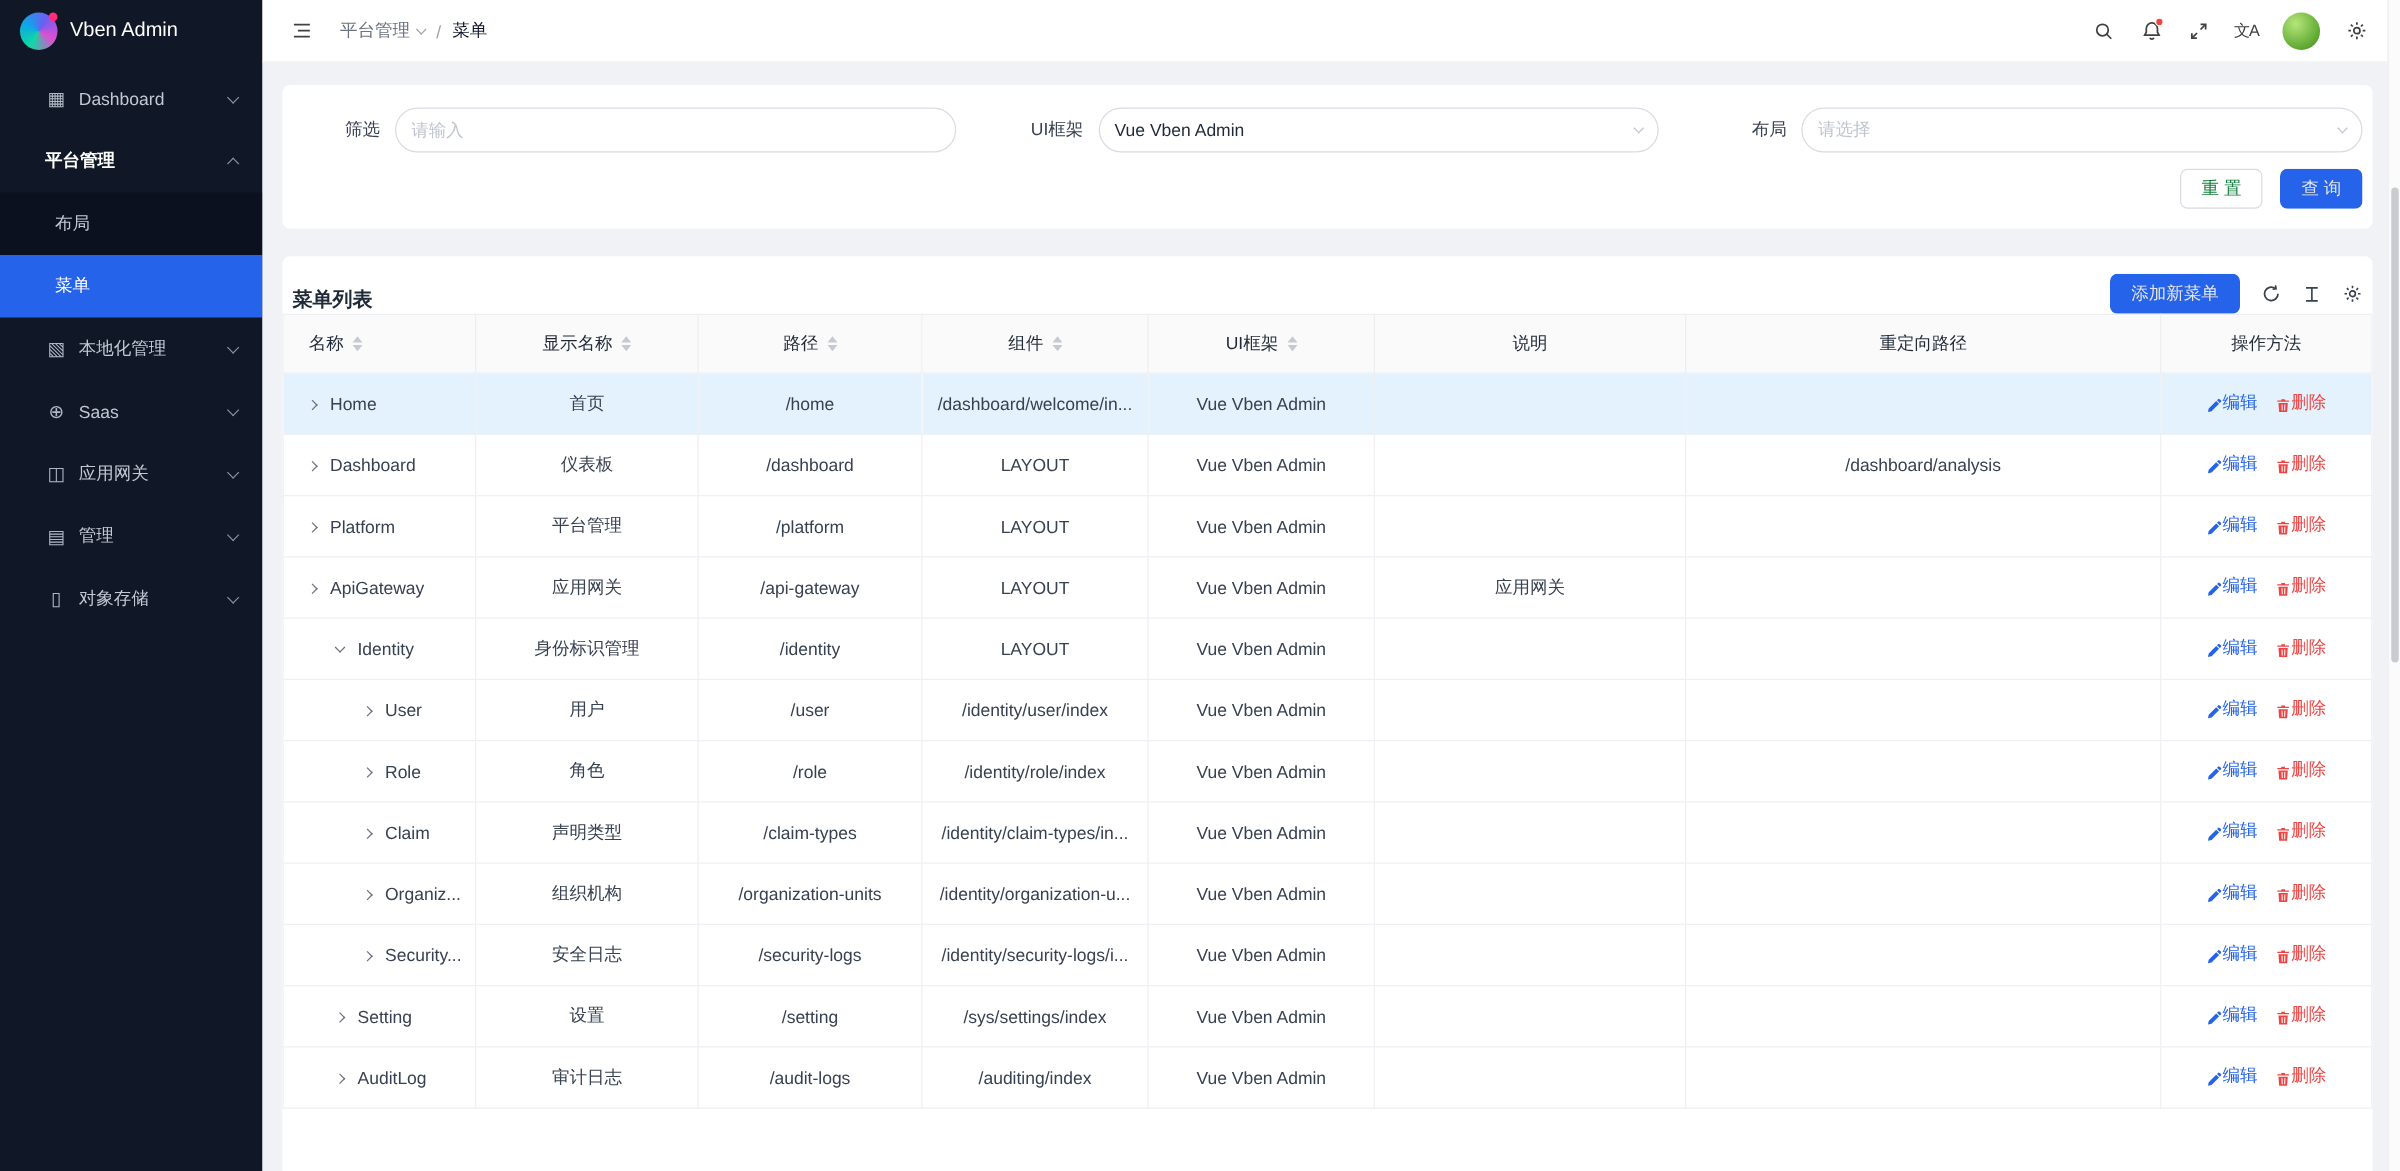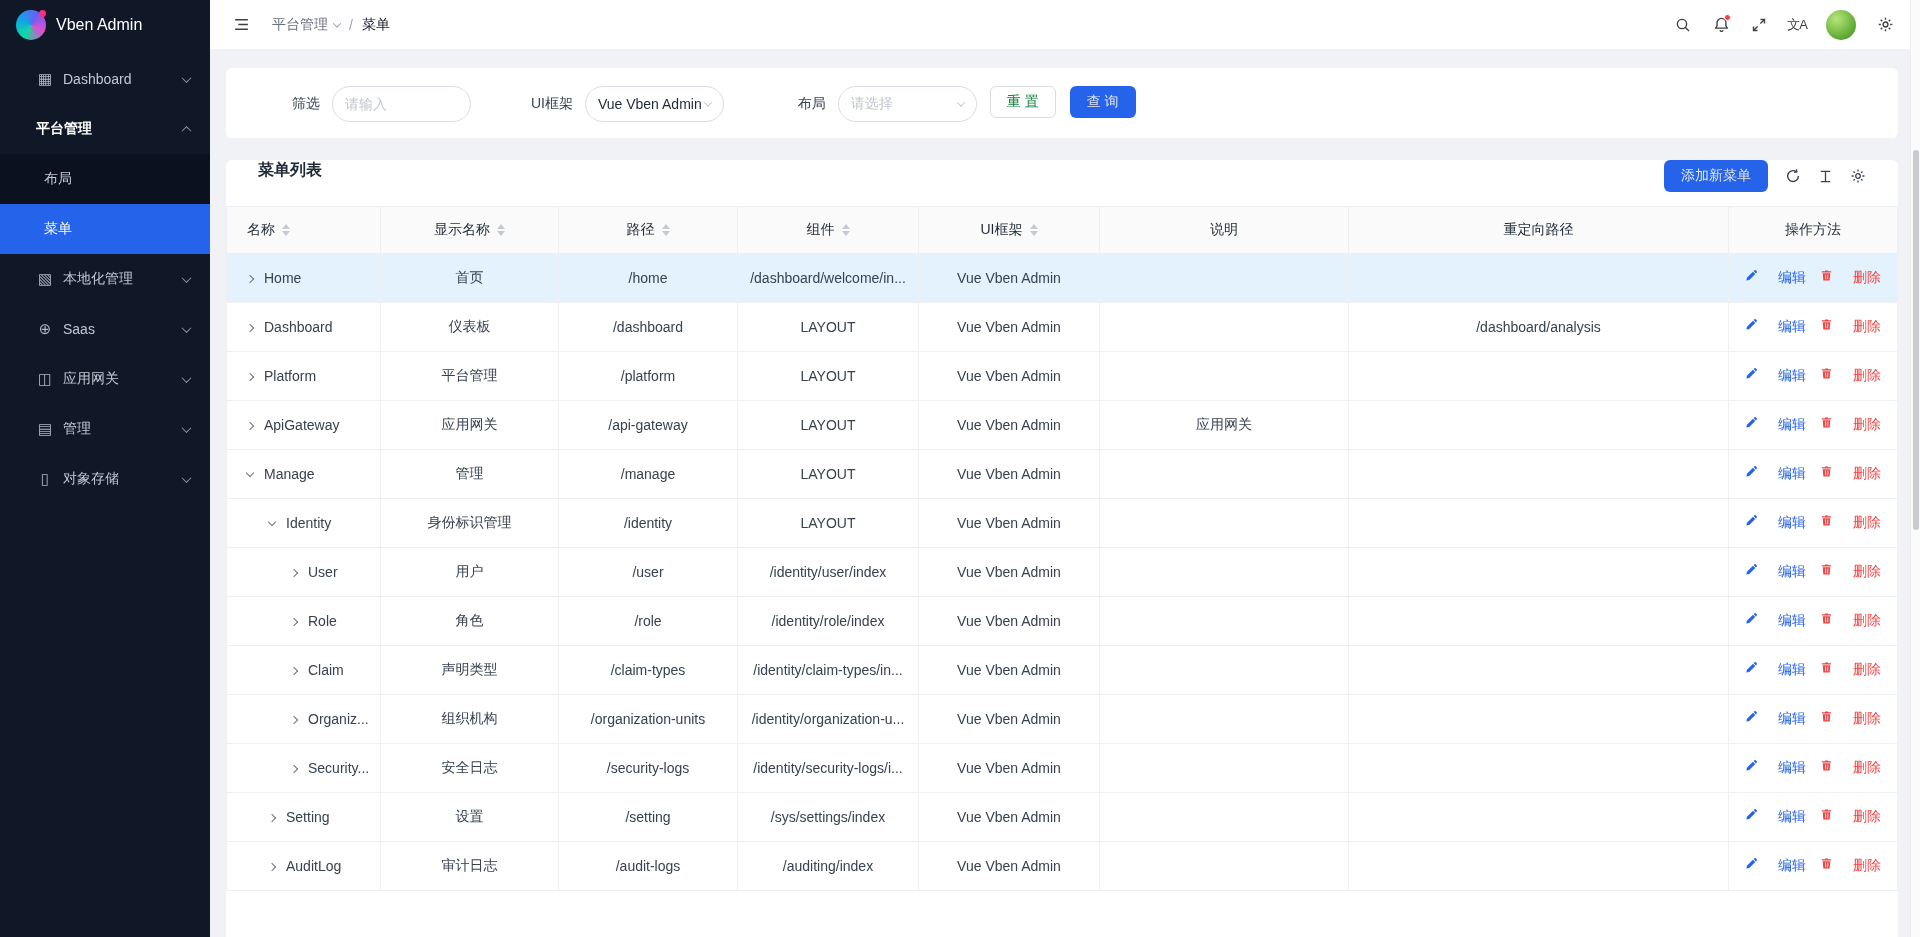--- a/index.html
+++ b/index.html
@@ -45,55 +45,55 @@
   .bc-sep{color:#9ca3af}
   .bc-current{color:#111827}
   .topbar-right{margin-left:auto;display:flex;align-items:center;gap:4px}
   .badge-dot{position:absolute;top:6px;right:7px;width:7px;height:7px;border-radius:50%;background:#ef4444;border:1px solid #fff}
   .avatar{width:30px;height:30px;border-radius:50%;background:radial-gradient(circle at 35% 30%,#b5e67a,#5ea832 70%,#3f7d1f);margin:0 8px;cursor:pointer;flex-shrink:0}
   .trans-glyph{font-size:13px;letter-spacing:-1px}
 
   
   .content{flex:1;overflow:hidden;padding:18px 22px 0 16px;background:var(--content-bg);display:flex;flex-direction:column}
   .card{background:#fff;border-radius:6px}
-  .filter-card{padding:18px 24px 16px;display:flex;flex-direction:row;gap:13px;flex-shrink:0}
+  .filter-card{padding:18px 8px 16px;display:flex;flex-direction:column;gap:13px;flex-shrink:0}
   .filter-row{display:flex;gap:32px}
   .ffield{flex:1;display:flex;align-items:center;min-width:0}
   .flabel{width:70px;text-align:right;margin-right:12px;color:#374151;white-space:nowrap;flex-shrink:0}
   .fcontrol{flex:1;height:36px;border:1px solid #d9dce3;border-radius:18px;display:flex;align-items:center;padding:0 12px;background:#fff;font-size:14px;color:#1f2937;min-width:0}
   input.fcontrol{outline:none}
   input.fcontrol::placeholder{color:#c0c6cf}
   .placeholder{color:#c0c6cf}
   .fcontrol.select{cursor:pointer}
   .fcontrol .chev{margin-left:auto;color:#c0c6cf;width:6px;height:6px;flex-shrink:0}
   .filter-actions{display:flex;justify-content:flex-end;gap:14px}
   .btn{height:32px;padding:0 16px;border-radius:6px;font-size:14px;display:inline-flex;align-items:center;justify-content:center;cursor:pointer;border:1px solid transparent;background:#fff;white-space:nowrap}
   .btn.default{border-color:#d9dce3;color:#15803d}
   .btn.primary{background:var(--primary);color:#e5e5e5}
 
   
   .table-card{margin-top:22px;flex:1;display:flex;flex-direction:column;overflow:hidden;border-radius:6px 6px 0 0}
-  .card-head{height:46px;display:flex;align-items:flex-start;padding:0 32px;flex-shrink:0}
+  .card-head{height:46px;display:flex;align-items:flex-end;padding:0 8px;flex-shrink:0}
   .card-title{font-size:16px;font-weight:600;color:#1f2937}
   .head-right{margin-left:auto;display:flex;align-items:center;gap:17px}
   .ticon{color:#374151;cursor:pointer;display:flex;align-items:center}
 
   table{width:100%;border-collapse:collapse;table-layout:fixed;font-size:14px}
   thead th{height:47px;background:#fafafa;font-weight:500;color:#1f2937;border:1px solid #eceef2;text-align:center;padding:0 8px;white-space:nowrap;overflow:hidden}
   thead th.left{text-align:left;padding-left:20px}
   tbody td{height:49px;border:1px solid #eef0f3;text-align:center;color:#374151;padding:0 8px;overflow:hidden;white-space:nowrap;text-overflow:ellipsis;background:#fff}
   tr.hl td{background:var(--row-highlight)}
   td.name-cell{text-align:left}
   .tchev{display:inline-block;width:6px;height:6px;border-right:1.5px solid #6b7280;border-bottom:1.5px solid #6b7280;transform:rotate(-45deg);margin-right:11px;vertical-align:1px;cursor:pointer}
   .tchev.open{transform:rotate(45deg);vertical-align:3px}
   .sorter{display:inline-flex;flex-direction:column;margin-left:7px;vertical-align:middle;gap:2px}
   .sorter i{display:block;width:0;height:0;border-left:4px solid transparent;border-right:4px solid transparent}
   .sorter .up{border-bottom:5px solid #c5c9d1}
   .sorter .dn{border-top:5px solid #c5c9d1}
-  .action-link{display:inline-flex;align-items:flex-start;gap:20px;cursor:pointer}
+  .action-link{display:inline-flex;align-items:flex-end;gap:0;cursor:pointer}
   .action-link svg{flex-shrink:0}
   .action-edit{color:var(--primary)}
   .action-delete{color:var(--danger);margin-left:14px}
 
   
   .scroll-track{position:absolute;right:0;top:0;bottom:0;width:10px;background:#fbfbfc;border-left:1px solid #ededef;z-index:40}
   .scroll-thumb{position:absolute;left:2px;top:150px;width:6px;height:380px;border-radius:3px;background:#c8cbd0;cursor:pointer}
 </style>
 </head>
 <body>
@@ -367,40 +367,20 @@
                     </svg>
                     <span>编辑</span>
                   </a><a class="action-link action-delete">
                     <svg width="13" height="13" viewBox="0 0 16 16" fill="currentColor">
                       <path d="M6.2 1.8h3.6v1.1h3.9v1.3H2.3V2.9h3.9V1.8zM3.4 5.3h9.2l-.7 9H4.1l-.7-9zm3 1.6l.2 5.8h1l-.2-5.8h-1zm2.8 0l-.2 5.8h1l.2-5.8h-1z"></path>
                     </svg>
                     <span>删除</span>
                   </a></td>
               </tr>
               <tr>
-                <td class="name-cell" style="padding-left: 20px;"><span class="tchev open"></span><span class="row-name">Manage</span></td>
-                <td>管理</td>
-                <td>/manage</td>
-                <td>LAYOUT</td>
-                <td>Vue Vben Admin</td>
-                <td></td>
-                <td></td>
-                <td class="actions-cell"><a class="action-link action-edit">
-                    <svg width="13" height="13" viewBox="0 0 16 16" fill="currentColor">
-                      <path d="M11.6 1.6a1.1 1.1 0 0 1 1.6 0l1.2 1.2a1.1 1.1 0 0 1 0 1.6l-1 1-2.8-2.8 1-1zM9.8 3.4l2.8 2.8-7.4 7.4-3.5.7.7-3.5 7.4-7.4z"></path>
-                    </svg>
-                    <span>编辑</span>
-                  </a><a class="action-link action-delete">
-                    <svg width="13" height="13" viewBox="0 0 16 16" fill="currentColor">
-                      <path d="M6.2 1.8h3.6v1.1h3.9v1.3H2.3V2.9h3.9V1.8zM3.4 5.3h9.2l-.7 9H4.1l-.7-9zm3 1.6l.2 5.8h1l-.2-5.8h-1zm2.8 0l-.2 5.8h1l.2-5.8h-1z"></path>
-                    </svg>
-                    <span>删除</span>
-                  </a></td>
-              </tr>
-              <tr>
                 <td class="name-cell" style="padding-left: 42px;"><span class="tchev open"></span><span class="row-name">Identity</span></td>
                 <td>身份标识管理</td>
                 <td>/identity</td>
                 <td>LAYOUT</td>
                 <td>Vue Vben Admin</td>
                 <td></td>
                 <td></td>
                 <td class="actions-cell"><a class="action-link action-edit">
                     <svg width="13" height="13" viewBox="0 0 16 16" fill="currentColor">
                       <path d="M11.6 1.6a1.1 1.1 0 0 1 1.6 0l1.2 1.2a1.1 1.1 0 0 1 0 1.6l-1 1-2.8-2.8 1-1zM9.8 3.4l2.8 2.8-7.4 7.4-3.5.7.7-3.5 7.4-7.4z"></path>

